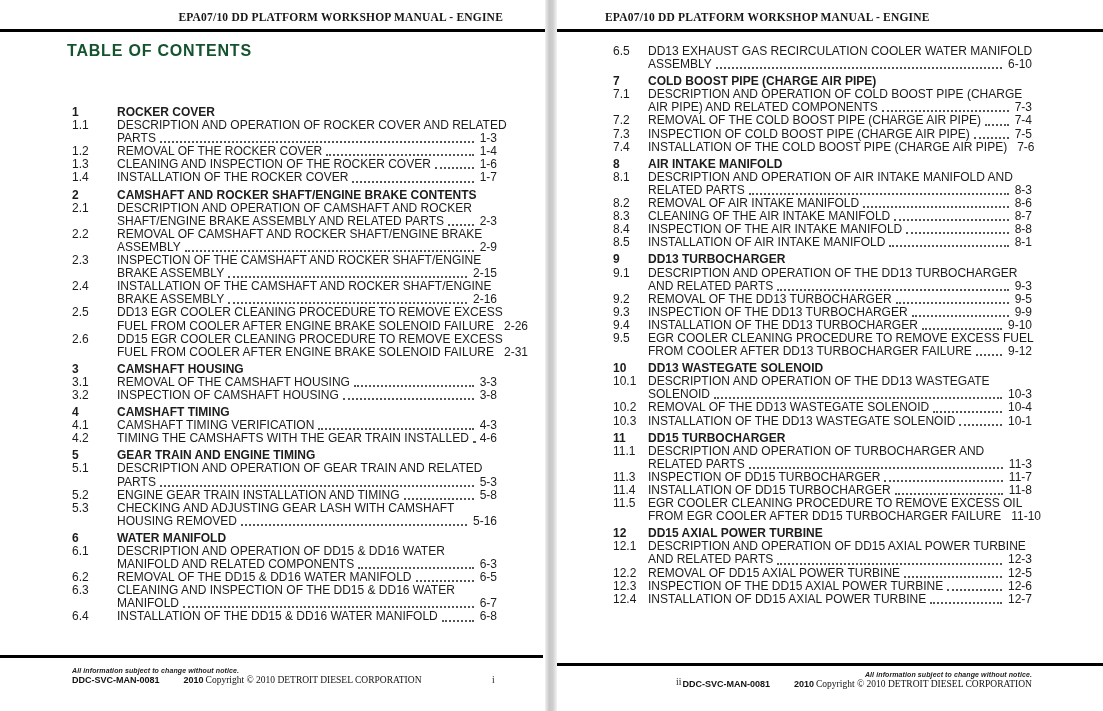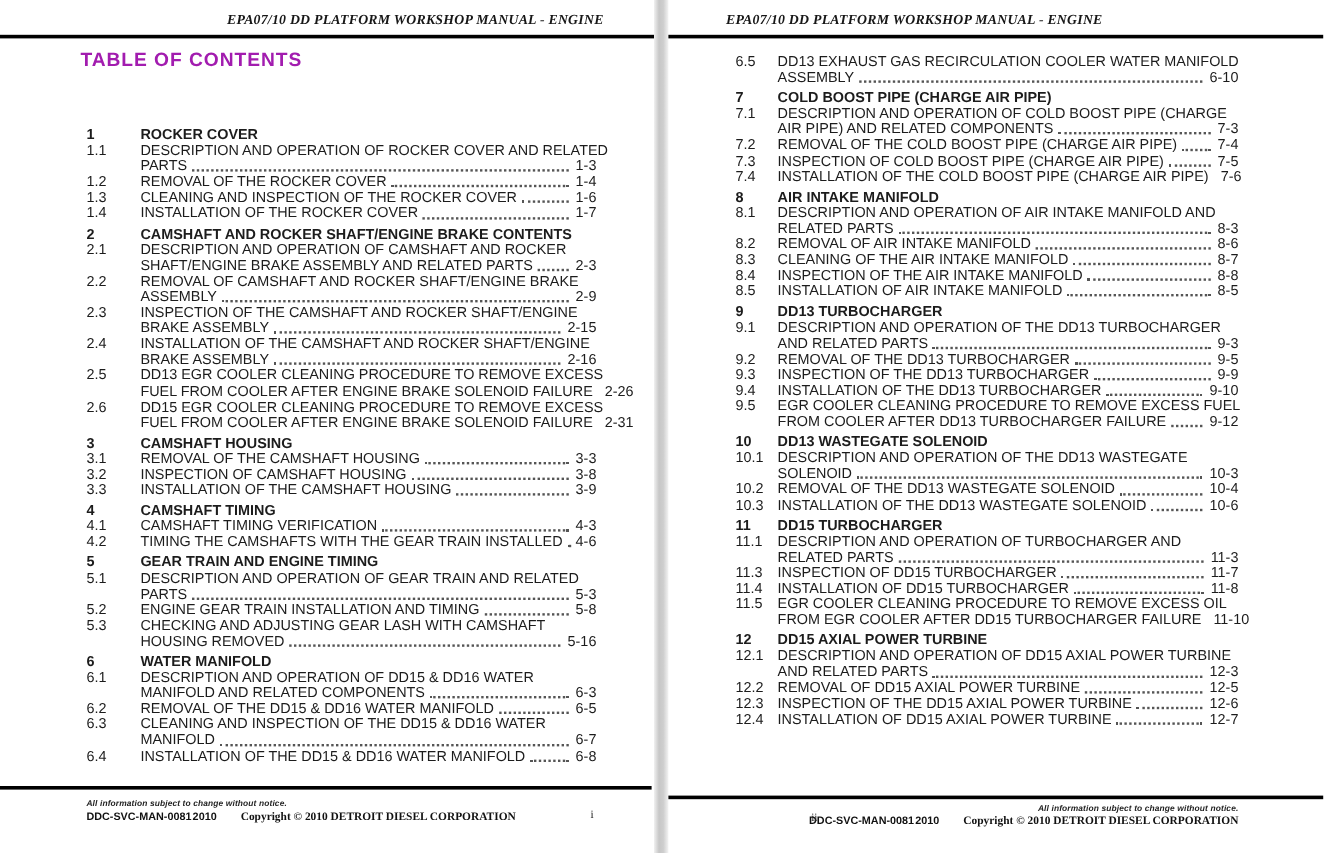--- a/index.html
+++ b/index.html
@@ -14,28 +14,28 @@
     background:linear-gradient(to right,#f1f1f1,#c7c7c7 35%,#cecece 65%,#f3f3f3);
   }
   
   .top-rule { position:absolute; left:0; top:29px; width:1103px; height:3px; background:#000; }
   .footer-rule { position:absolute; height:3px; background:#000; }
   .footer-rule.left  { left:0;    top:655px; width:543px; }
   .footer-rule.right { left:557px; top:663px; width:546px; }
   
   .running-header {
     position:absolute; top:11px; font-family:"Liberation Serif", serif;
-    font-style:italic; font-weight:bold; font-size:11.5px; letter-spacing:0.2px; color:#171717;
+    font-weight:bold; font-size:11.5px; letter-spacing:0.2px; color:#171717;
   }
   .running-header.left { left:0; width:503px; text-align:right; }
   .running-header.right { left:605px; }
   
   .toc-title {
     position:absolute; left:67px; top:42px; font-size:16px; font-weight:bold;
-    letter-spacing:0.8px; color:#a21caf;
+    letter-spacing:0.8px; color:#14532d;
   }
   
   .toc-body { position:absolute; font-size:12px; line-height:13.1px; }
   .toc-body.left  { left:72px;  top:102px; width:425px; }
   .toc-body.right { left:613px; top:45px;  width:419px; }
   .row { display:flex; }
   .row[data-kind="h"] { font-weight:bold; margin-top:4px; }
   .row .num { flex:0 0 45px; }
   .toc-body.right .row .num { flex-basis:35px; }
   .row .text { white-space:nowrap; }
@@ -47,23 +47,23 @@
   .row .page { white-space:nowrap; text-align:right; }
   
   .footer { position:absolute; }
   .footer.left  { left:72px; top:667px; text-align:left; }
   .footer.right { left:557px; width:475px; top:671px; text-align:right; }
   .footer-notice {
     font-style:italic; font-weight:bold; font-size:7px; color:#222; letter-spacing:0.1px;
   }
   .footer-main { font-size:9px; margin-top:1px; color:#111; }
   .footer-main .doc-id, .footer-main .year { font-weight:bold; }
-  .footer-main .year { margin-left:1px;text-align:center; }
+  .footer-main .year { margin-left:24px;text-align:center; }
   .footer-main .copyright {
-    font-family:"Liberation Serif", serif; font-size:9.5px; font-weight:bold; margin-left:20px;
+    font-family:"Liberation Serif", serif; font-size:9.5px; font-weight:normal; margin-left:2px;
   }
   .folio {
     position:absolute; font-family:"Liberation Serif", serif; font-size:9.5px; color:#222;
   }
   .folio.left  { left:492px; top:675px; }
   .folio.right { left:636px; top:677px;margin-left:40px; }
 </style>
 </head>
 <body>
 
@@ -226,26 +226,20 @@
         <span class="page">3-3</span>
       </div>
 
       <div class="row" data-kind="e" data-leader="dots">
         <span class="num">3.2</span>
         <span class="text">INSPECTION OF CAMSHAFT HOUSING</span>
         <span class="leader"></span>
         <span class="page">3-8</span>
       </div>
 
-      <div class="row" data-kind="e" data-leader="dots">
-        <span class="num">3.3</span>
-        <span class="text">INSTALLATION OF THE CAMSHAFT HOUSING</span>
-        <span class="leader"></span>
-        <span class="page">3-9</span>
-      </div>
 
       <div class="row" data-kind="h" data-leader="none">
         <span class="num">4</span>
         <span class="text">CAMSHAFT TIMING</span>
         <span class="leader"></span>
         <span class="page"></span>
       </div>
 
       <div class="row" data-kind="e" data-leader="dots">
         <span class="num">4.1</span>
@@ -451,21 +445,21 @@
         <span class="num">8.4</span>
         <span class="text">INSPECTION OF THE AIR INTAKE MANIFOLD</span>
         <span class="leader"></span>
         <span class="page">8-8</span>
       </div>
 
       <div class="row" data-kind="e" data-leader="dots">
         <span class="num">8.5</span>
         <span class="text">INSTALLATION OF AIR INTAKE MANIFOLD</span>
         <span class="leader"></span>
-        <span class="page">8-5</span>
+        <span class="page">8-1</span>
       </div>
 
       <div class="row" data-kind="h" data-leader="none">
         <span class="num">9</span>
         <span class="text">DD13 TURBOCHARGER</span>
         <span class="leader"></span>
         <span class="page"></span>
       </div>
 
       <div class="row" data-kind="e" data-leader="none">
@@ -542,21 +536,21 @@
         <span class="num">10.2</span>
         <span class="text">REMOVAL OF THE DD13 WASTEGATE SOLENOID</span>
         <span class="leader"></span>
         <span class="page">10-4</span>
       </div>
 
       <div class="row" data-kind="e" data-leader="dots">
         <span class="num">10.3</span>
         <span class="text">INSTALLATION OF THE DD13 WASTEGATE SOLENOID</span>
         <span class="leader"></span>
-        <span class="page">10-6</span>
+        <span class="page">10-1</span>
       </div>
 
       <div class="row" data-kind="h" data-leader="none">
         <span class="num">11</span>
         <span class="text">DD15 TURBOCHARGER</span>
         <span class="leader"></span>
         <span class="page"></span>
       </div>
 
       <div class="row" data-kind="e" data-leader="none">

